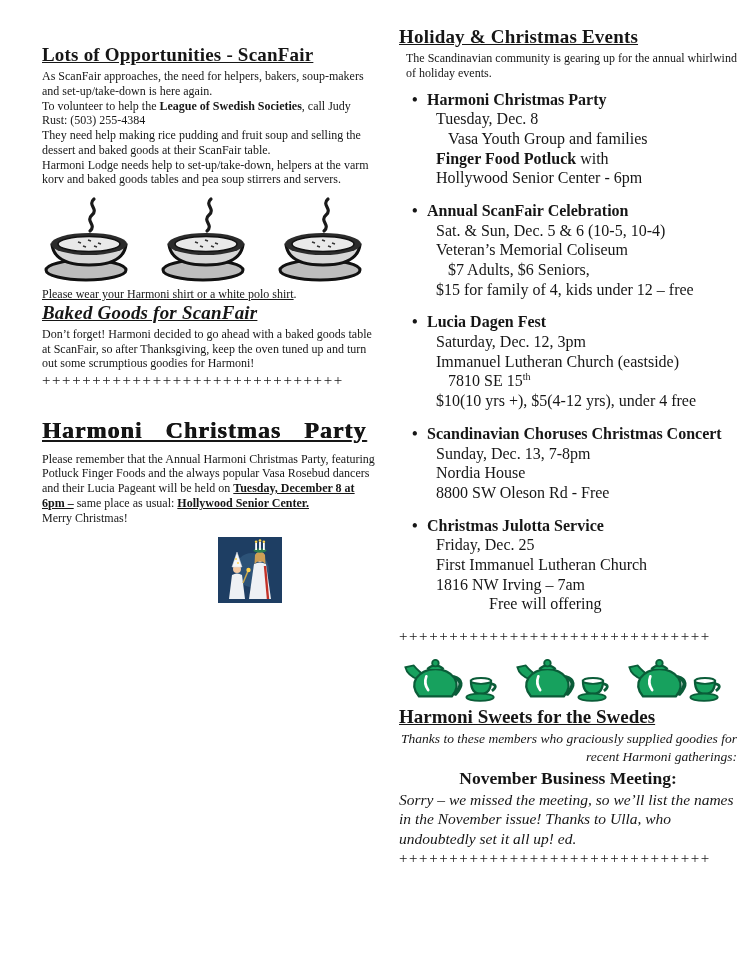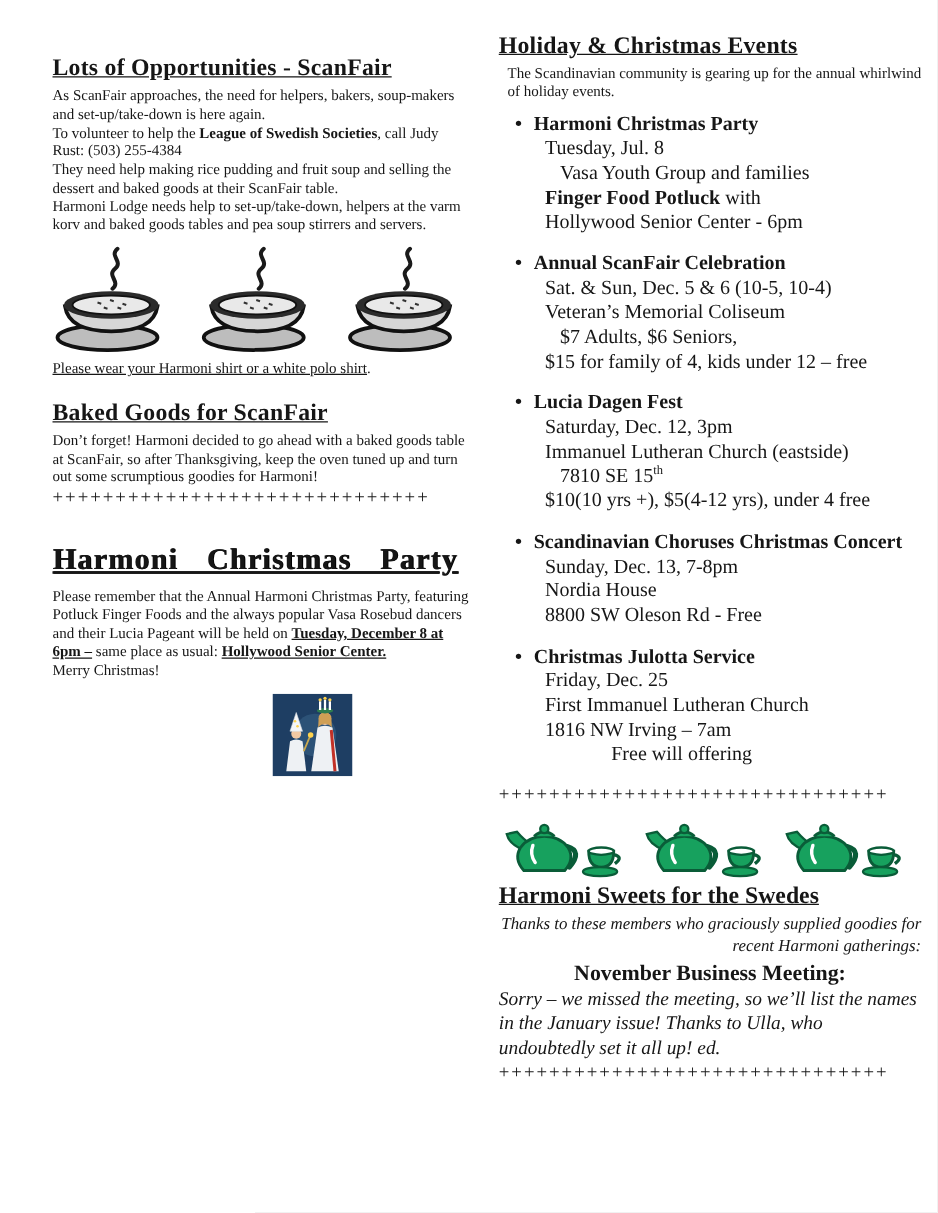--- a/index.html
+++ b/index.html
@@ -38,21 +38,21 @@
   .event .title::before{content:"\2022";position:absolute;left:13px;font-weight:bold;}
   .event .line{margin-left:9px;}
   .event .line.in2{margin-left:21px;}
   .event .line.in3{margin-left:62px;}
   .teapot-row{display:flex;gap:10px;margin:10px 0 2px 0;}
   .sweets-head{font-size:19px;font-weight:bold;text-decoration:underline;margin:2px 0 2px 0;}
   .script{font-style:italic;font-size:13.5px;line-height:1.3;text-align:right;}
   .meeting-head{font-size:17.5px;font-weight:bold;text-align:center;margin:2px 0 1px 0;}
   .note{font-style:italic;font-size:15.5px;line-height:1.28;}
   .mt10{margin-top:10px;}
-  .mt18{margin-top:18px;}
+  .mt18{font-style:italic;}
   sup{font-size:10px;}
 </style>
 </head>
 <body>
 
 <div class="page">
 
   <div class="col col-left">
 
     <h2 class="head">Lots of Opportunities - ScanFair</h2>
@@ -130,21 +130,21 @@
 
   <div class="col col-right">
 
     <h2 class="head">Holiday &amp; Christmas Events</h2>
     <p class="intro">The Scandinavian community is gearing up for the annual whirlwind of holiday events.</p>
 
     <div class="events">
 
       <div class="event">
         <div class="title">Harmoni Christmas Party</div>
-        <div class="line">Tuesday, Jul. 8</div>
+        <div class="line">Tuesday, Dec. 8</div>
         <div class="line in2">Vasa Youth Group and families</div>
         <div class="line"><b>Finger Food Potluck</b><span> with</span></div>
         <div class="line">Hollywood Senior Center  - 6pm</div>
       </div>
 
       <div class="event">
         <div class="title">Annual ScanFair Celebration</div>
         <div class="line">Sat. &amp; Sun, Dec. 5 &amp; 6 (10-5, 10-4)</div>
         <div class="line">Veteran’s Memorial Coliseum</div>
         <div class="line in2">$7 Adults, $6 Seniors,</div>
@@ -213,18 +213,18 @@
         <path d="M101 30 Q110 32 102 38" fill="none" stroke="#0a5c38" stroke-width="3"></path>
         <path d="M79 27 Q79 41 90 41 Q101 41 101 27 Z" fill="#17a15e" stroke="#0a5c38" stroke-width="2.5"></path>
         <ellipse cx="90" cy="27" rx="11" ry="3.2" fill="#ffffff" stroke="#0a5c38" stroke-width="2"></ellipse>
         <ellipse cx="89" cy="45" rx="15" ry="4" fill="#17a15e" stroke="#0a5c38" stroke-width="2"></ellipse>
       </svg>
     </div>
 
     <h2 class="sweets-head">Harmoni Sweets for the Swedes</h2>
     <p class="script">Thanks to these members who graciously supplied goodies for recent Harmoni gatherings:</p>
     <div class="meeting-head">November Business Meeting:</div>
-    <p class="note">Sorry – we missed the meeting, so we’ll list the names in the January issue!  Thanks to Ulla, who undoubtedly set it all up!  ed.</p>
+    <p class="note">Sorry – we missed the meeting, so we’ll list the names in the November issue!  Thanks to Ulla, who undoubtedly set it all up!  ed.</p>
     <div class="plusrow">+++++++++++++++++++++++++++++++</div>
 
   </div>
 
 </div>
 
 </body></html>

